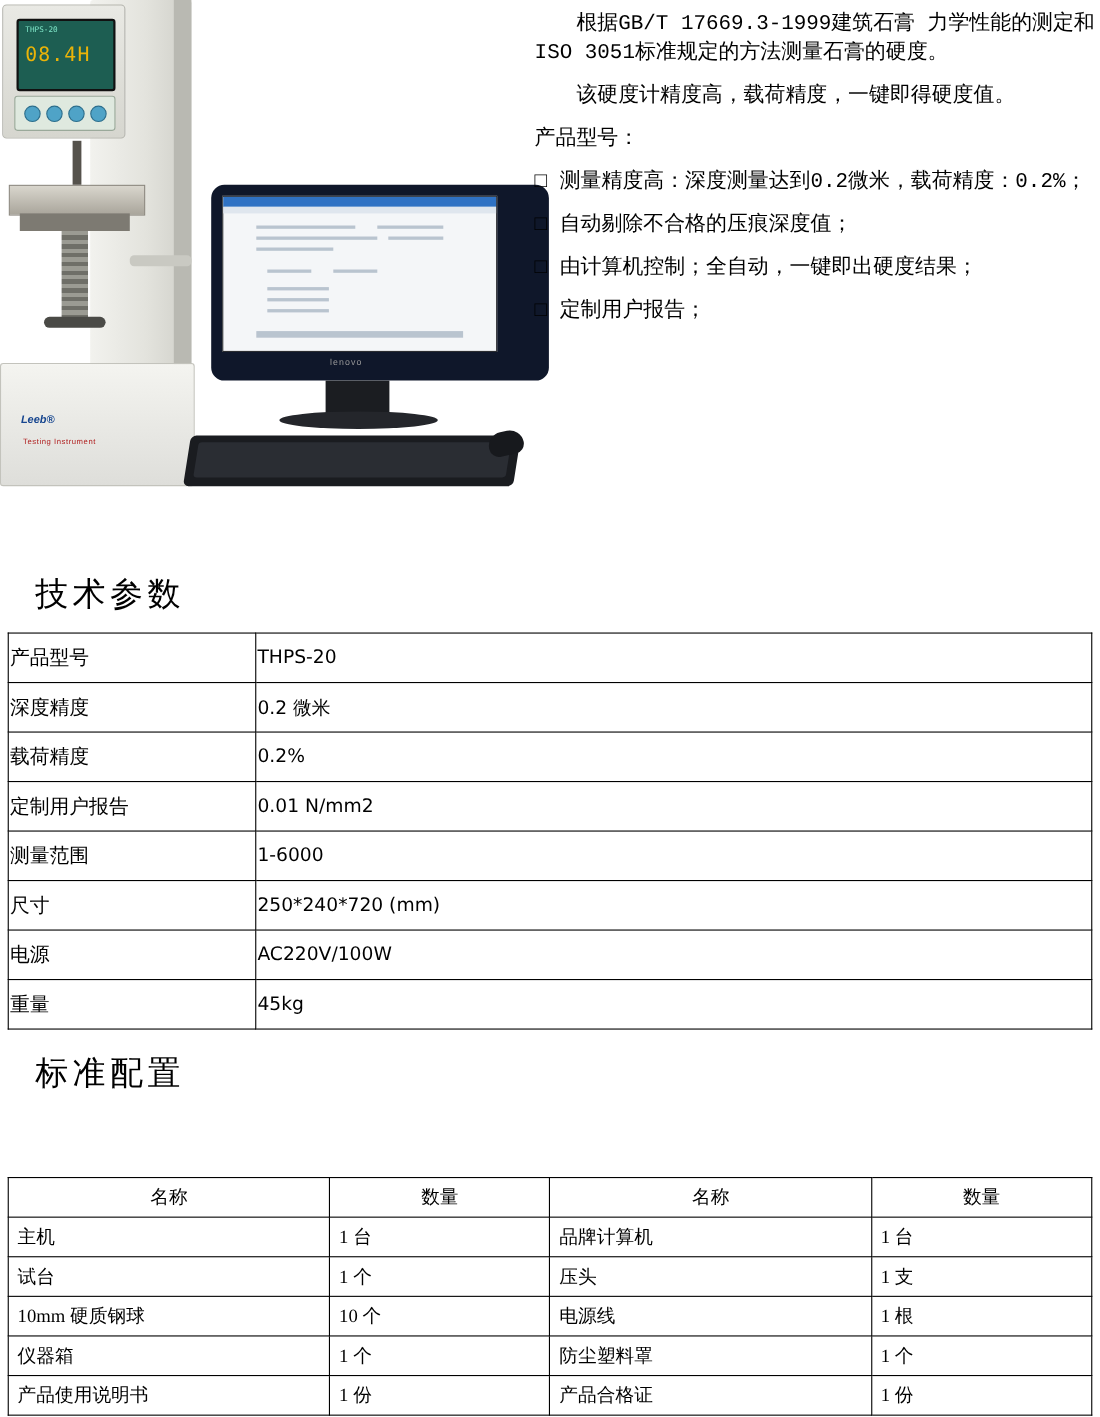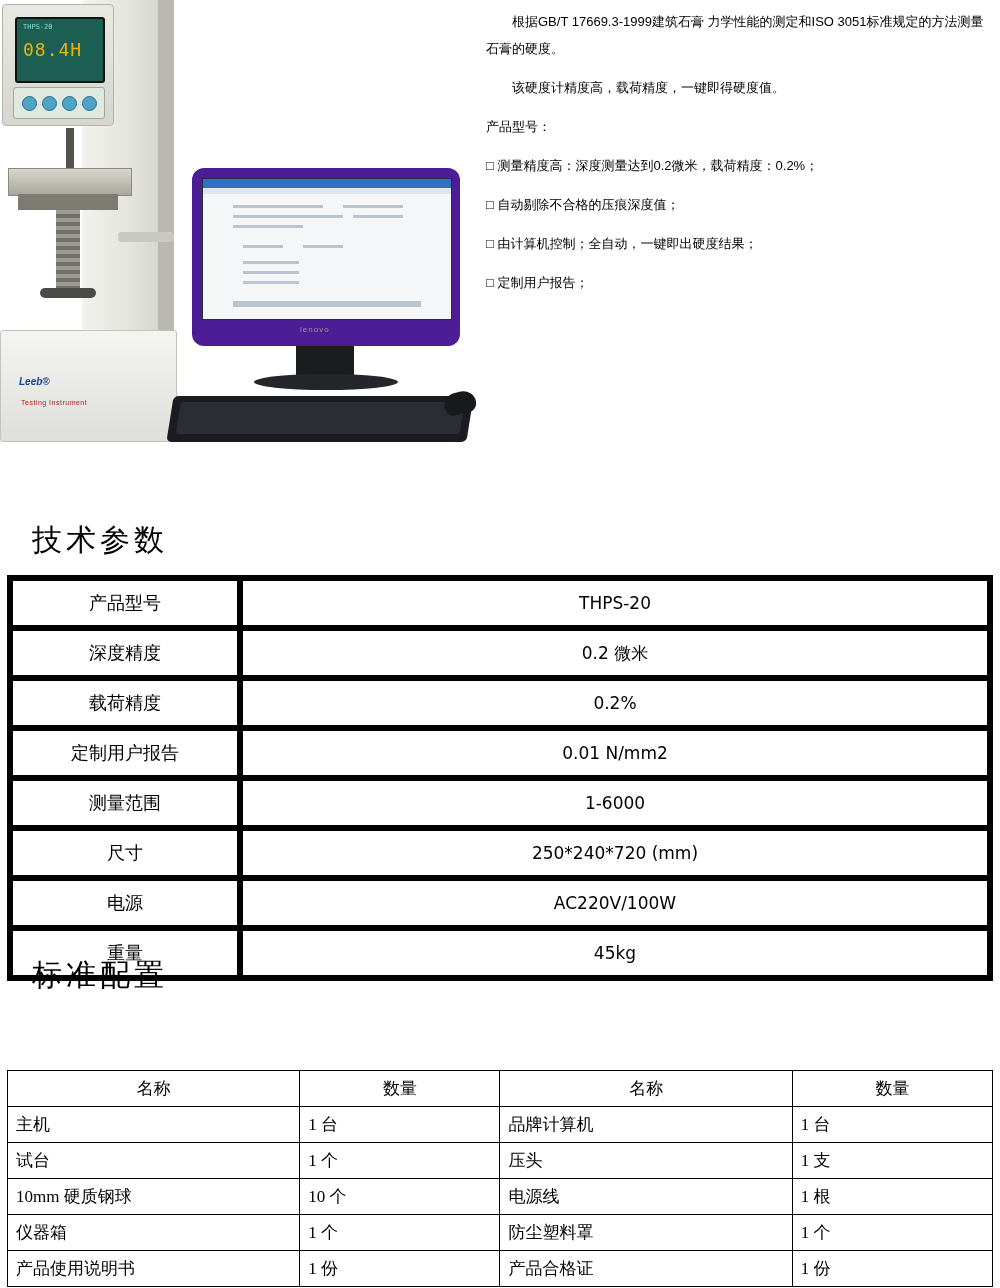--- a/index.html
+++ b/index.html
@@ -34,47 +34,47 @@
   .ht-screw{position:absolute;left:56px;top:210px;width:24px;height:86px;background:repeating-linear-gradient(180deg,#9b9b93 0 4px,#6f6f68 4px 8px);}
   .ht-base{position:absolute;left:0px;top:330px;width:175px;height:110px;background:linear-gradient(180deg,#f4f4f0,#dededa);border:1px solid #c3c3bc;border-radius:3px;}
   .ht-logo{position:absolute;left:18px;top:42px;font-family:"Liberation Sans",sans-serif;font-weight:bold;font-style:italic;font-size:22px;color:#17468f;}
   .ht-logo span{font-size:10px;vertical-align:super;}
   .ht-logo-sub{position:absolute;left:20px;top:68px;font-size:7px;color:#b02020;font-family:"Liberation Sans",sans-serif;letter-spacing:.5px;}
   .ht-indenter{position:absolute;left:66px;top:128px;width:8px;height:40px;background:#55524c;}
   .ht-arm{position:absolute;left:118px;top:232px;width:56px;height:10px;background:#c9c9c2;border-radius:4px;}
   .ht-knob{position:absolute;left:40px;top:288px;width:56px;height:10px;background:#4a4a46;border-radius:5px;}
 
   .monitor{position:absolute;left:192px;top:168px;width:268px;height:230px;}
-  .mon-body{position:absolute;left:0;top:0;width:268px;height:178px;background:#4c1d95;border-radius:12px;}
+  .mon-body{position:absolute;left:0;top:0;width:307px;height:178px;background:#0f172a;border-radius:12px;}
   .mon-screen{position:absolute;left:10px;top:10px;width:248px;height:140px;background:#f4f6f8;border:1px solid #2a2c30;}
   .mon-bar{position:absolute;left:0;top:0;width:248px;height:9px;background:#2f72c4;}
   .mon-bar2{position:absolute;left:0;top:9px;width:248px;height:6px;background:#dfe6ee;}
   .mon-txt{position:absolute;background:#b9c4cf;height:3px;}
   .mon-brand{position:absolute;left:108px;top:157px;font-size:8px;color:#9a9a9a;font-family:"Liberation Sans",sans-serif;letter-spacing:1px;}
   .mon-neck{position:absolute;left:104px;top:178px;width:58px;height:30px;background:#1b1d21;}
   .mon-foot{position:absolute;left:62px;top:206px;width:144px;height:16px;background:#24262b;border-radius:50%;}
 
   .keyboard{position:absolute;left:170px;top:396px;width:300px;height:46px;background:#1a1c20;border-radius:5px;transform:skewX(-9deg);}
   .kb-inner{position:absolute;left:8px;top:6px;right:8px;bottom:8px;background:#2a2d33;border-radius:3px;}
   .mouse{position:absolute;left:444px;top:392px;width:32px;height:22px;background:#17191d;border-radius:14px 14px 10px 10px;transform:rotate(-12deg);}
 
   
   .rtext{position:absolute;left:486px;top:0;width:510px;}
-  .p{font-size:13px;line-height:27px;margin:0 0 12px 0;font-family:Liberation Sans, sans-serif;}
+  .p{font-size:19px;line-height:27px;margin:0 0 12px 0;font-family:Liberation Mono, monospace;}
   .p.indent{text-indent:2em;}
   .p.first{margin-top:8px;}
 
   
   .h-tech{position:absolute;left:32px;top:520px;font-size:30px;letter-spacing:4px;font-family:"Liberation Serif",serif;}
   .h-std{position:absolute;left:32px;top:955px;font-size:30px;letter-spacing:4px;font-family:"Liberation Serif",serif;}
 
   
   table{border-collapse:collapse;}
   .tech-table{position:absolute;left:7px;top:575px;width:986px;}
-  .tech-table td{border:6px solid #000000;height:42px;font-size:18px;text-align:center;font-family:"Liberation Serif",serif;}
+  .tech-table td{border:1px solid #000000;height:42px;font-size:18px;text-align:left;font-family:"Liberation Serif",serif;}
   .tech-table td.k{width:222px;}
   .tech-table td.v{font-family:"DejaVu Sans",sans-serif;font-size:17px;}
 
   .cfg-table{position:absolute;left:7px;top:1070px;width:986px;}
   .cfg-table td{border:1px solid #000;height:35px;font-size:17px;font-family:Liberation Serif, serif;padding:0 8px;}
   .cfg-table td.head{text-align:center;}
   .cfg-table col.c1{width:292px;}
   .cfg-table col.c2{width:200px;}
   .cfg-table col.c3{width:292px;}
   .cfg-table col.c4{width:200px;}

